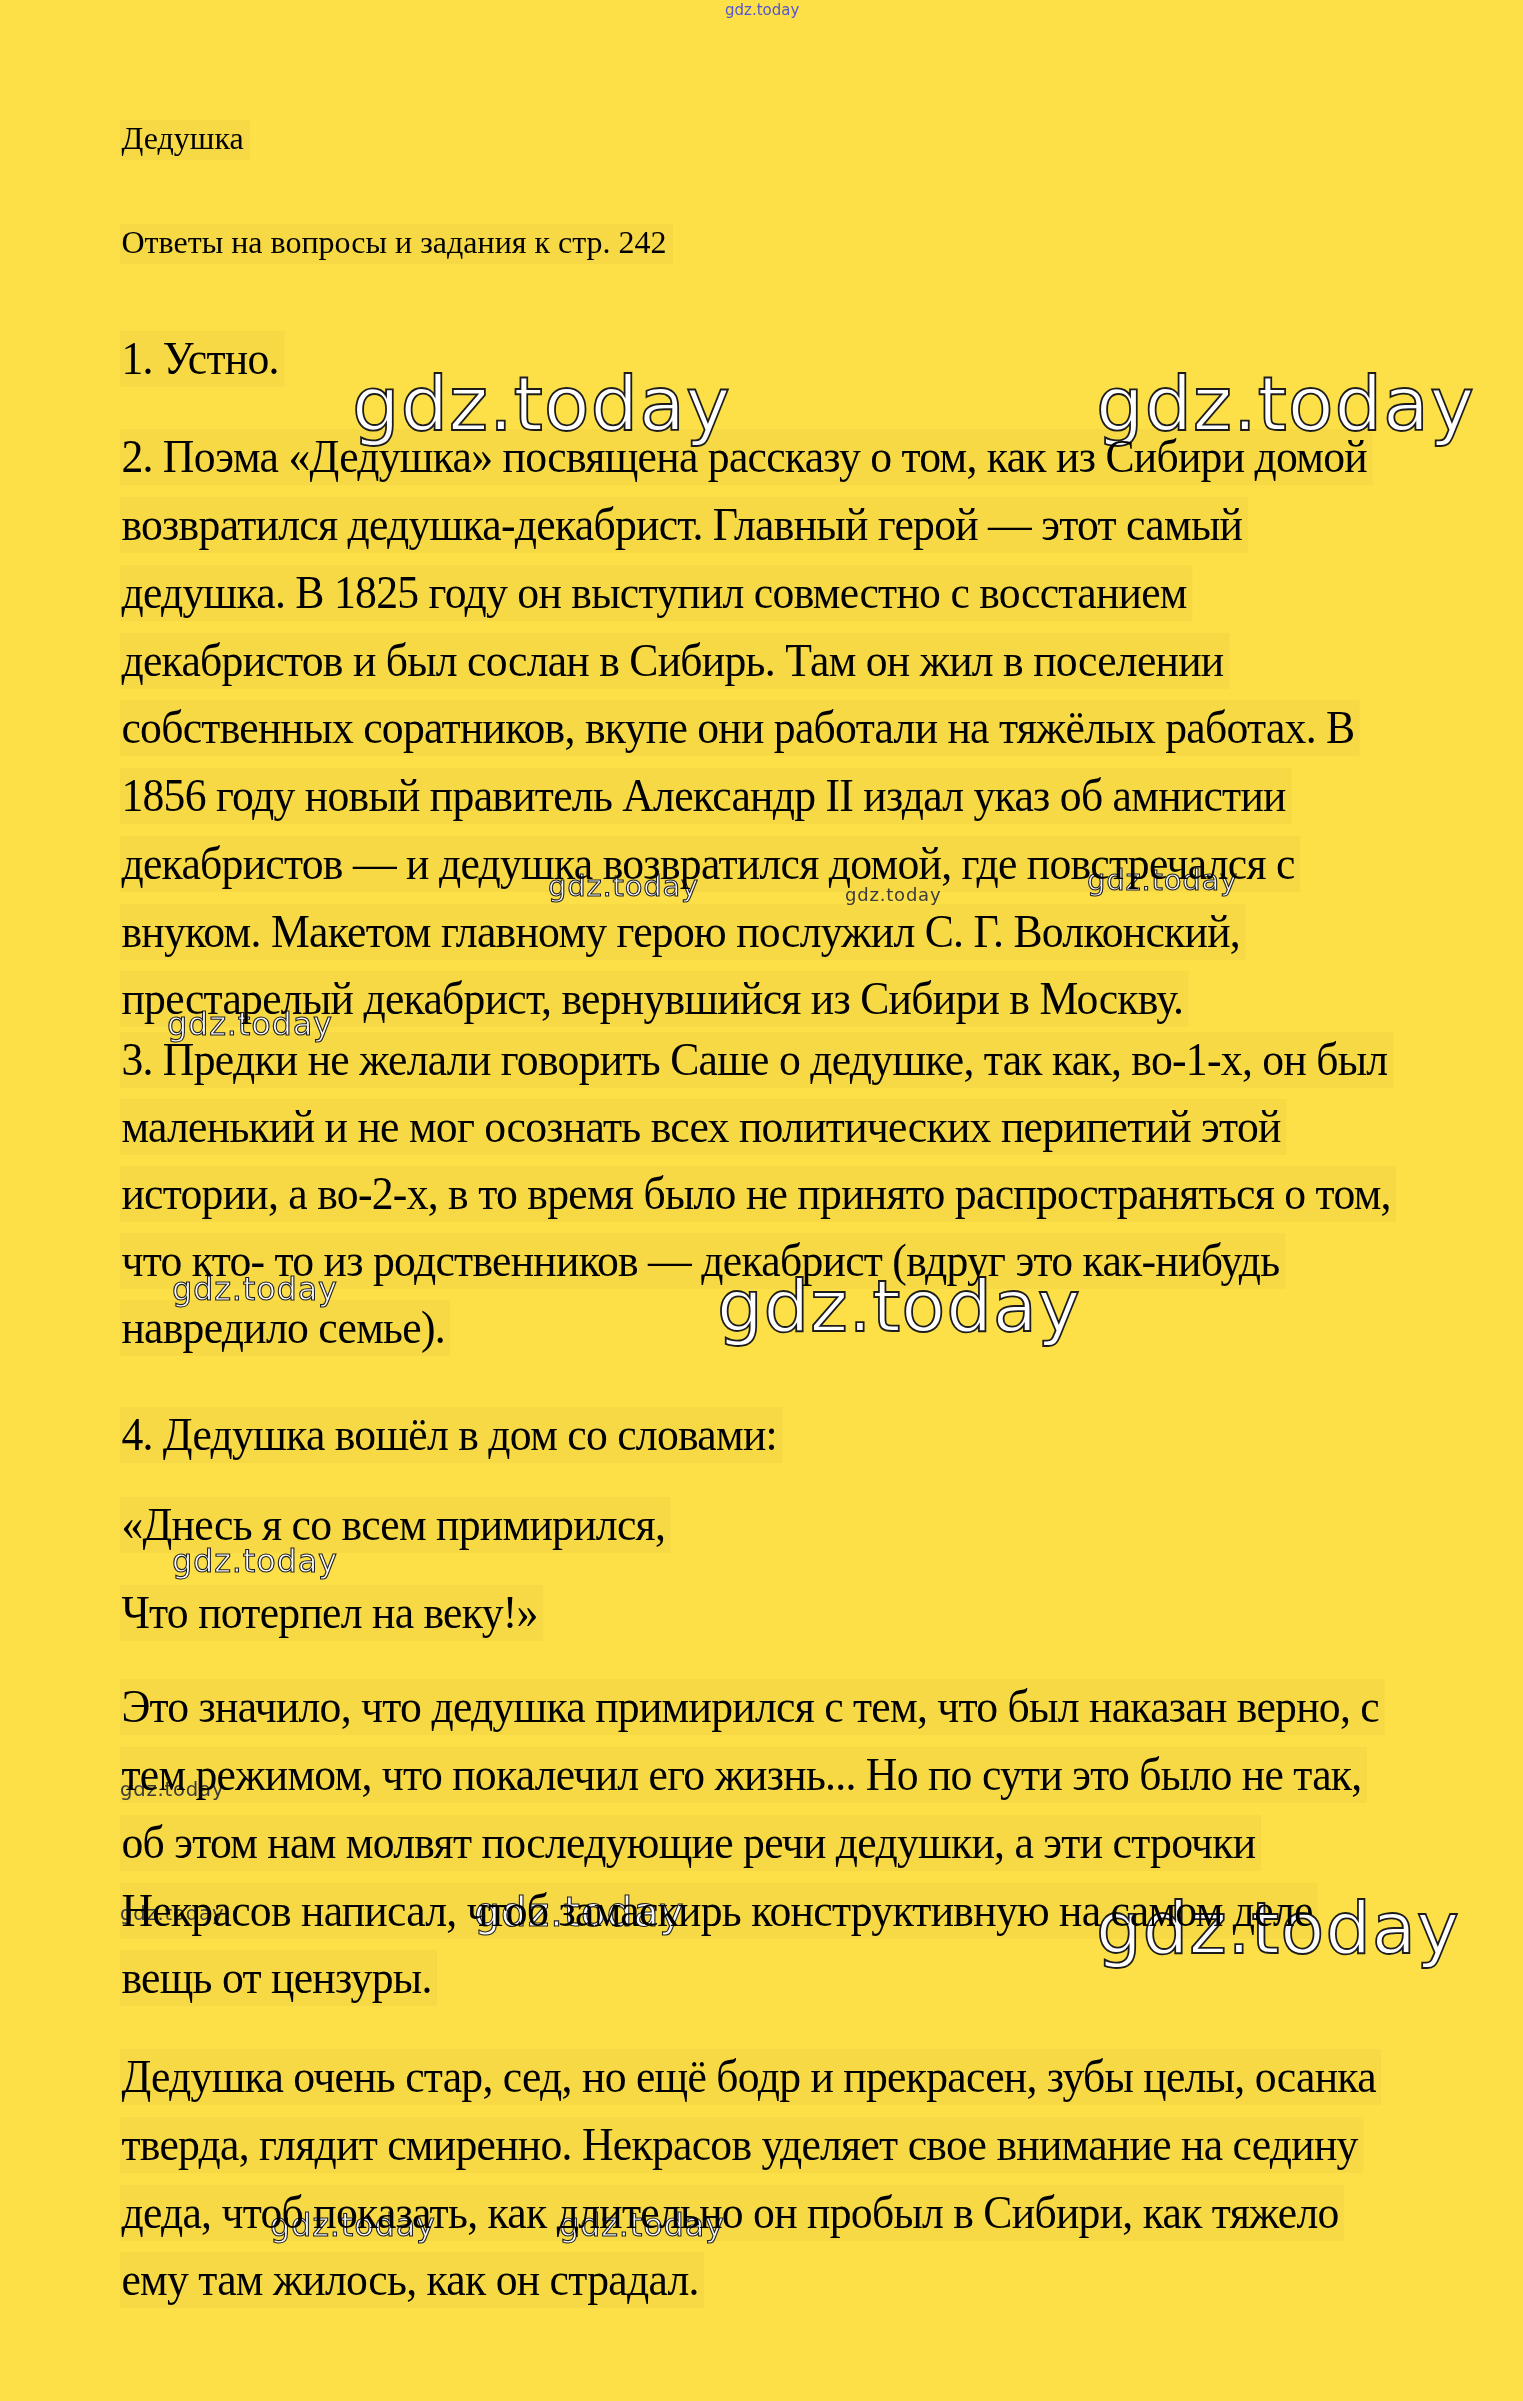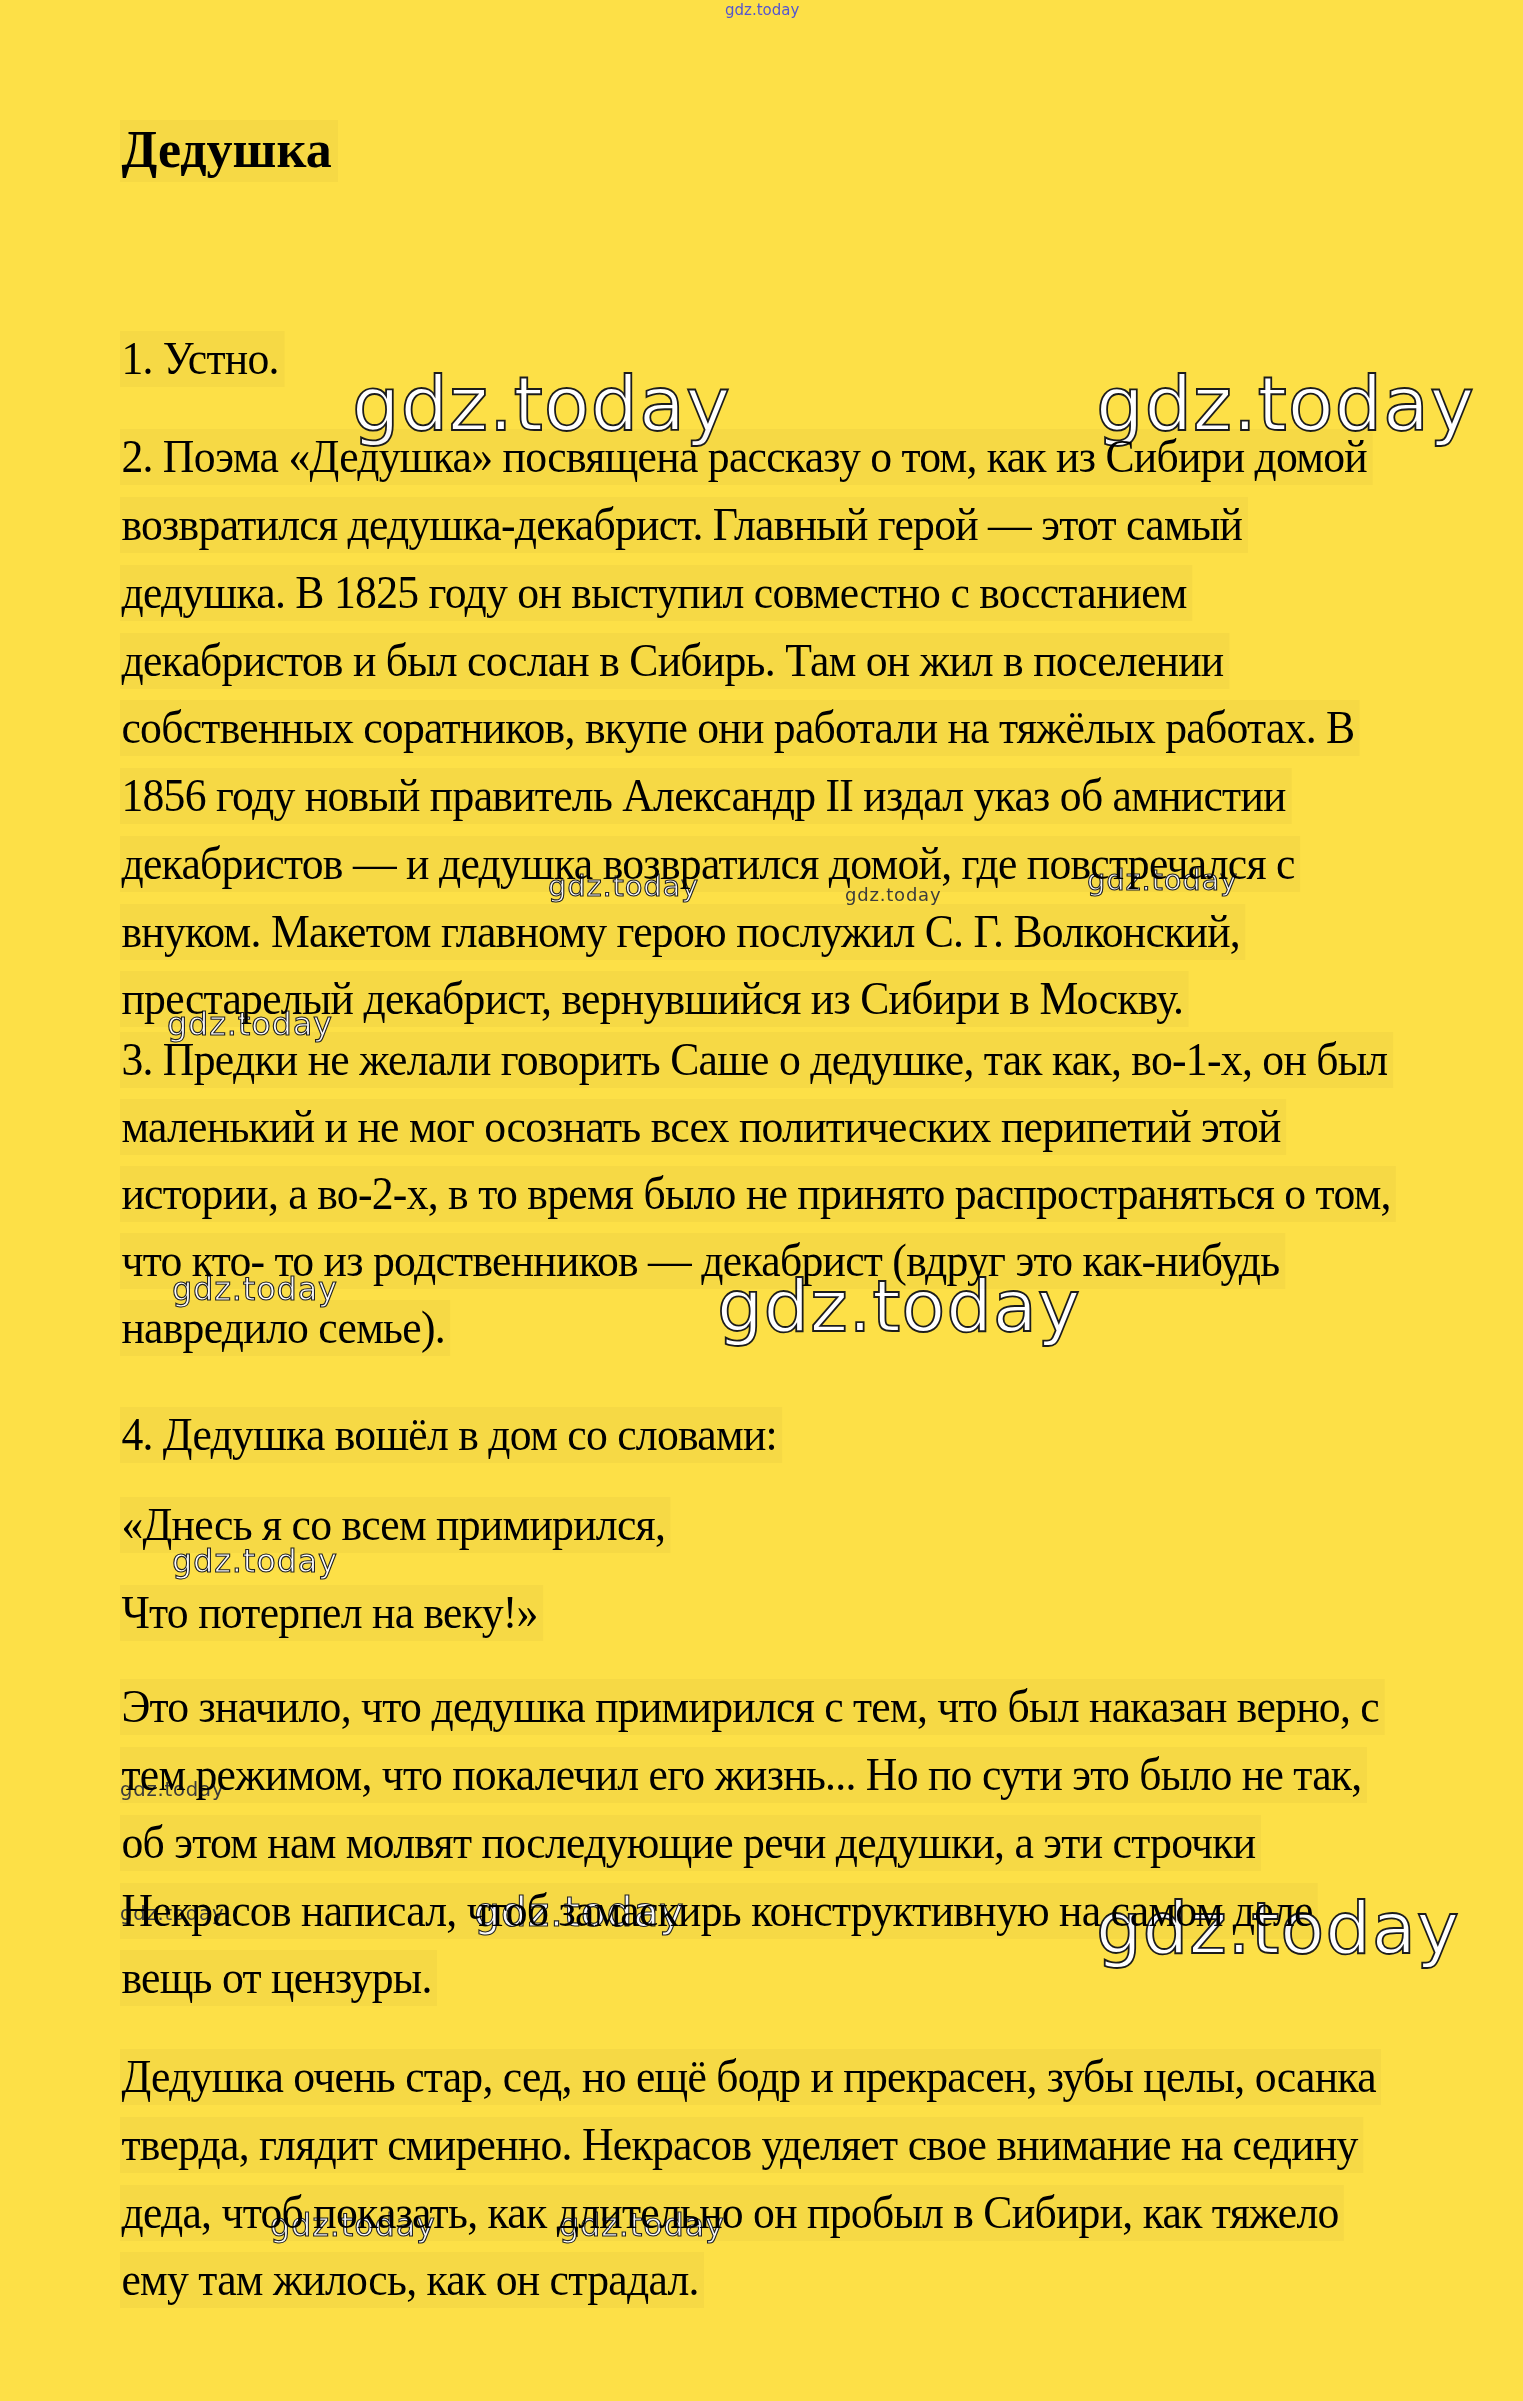--- a/index.html
+++ b/index.html
@@ -16,22 +16,22 @@
     white-space:nowrap;
     font-size:47px;
     line-height:1.12;
     letter-spacing:-0.8px;
     transform:scaleX(0.93);
     transform-origin:0 0;
     background:rgba(0,0,0,0.028);
     padding:0.8px 6px 3px 1.5px;
   }
   .heading{
-    font-weight:bold;
-    font-size:52px;
+    font-weight:normal;
+    font-size:32px;
     letter-spacing:0;
     transform:none;
   }
   .wm{
     position:absolute;
     white-space:nowrap;
     font-family:"DejaVu Sans", sans-serif;
     color:#3c3c3c;
     line-height:1;
     letter-spacing:0.8px;
@@ -71,20 +71,21 @@
 
   <div class="wm" style="left:120px;top:1780px;font-size:19.6px;">gdz.today</div>
   <div class="wm" style="left:120px;top:1904px;font-size:19.6px;">gdz.today</div>
   <div class="wm wm-outline-md" style="left:474px;top:1892px;font-size:41px;">gdz.today</div>
   <div class="wm wm-outline" style="left:1096px;top:1892px;font-size:72px;">gdz.today</div>
 
   <div class="wm wm-outline-md" style="left:270px;top:2209px;font-size:32px;">gdz.today</div>
   <div class="wm wm-outline-md" style="left:559px;top:2209px;font-size:32px;">gdz.today</div>
 
   <div class="line heading" style="left:120px;top:120px;">Дедушка</div>
+  <div class="line heading" style="left:120px;top:224px;">Ответы на вопросы и задания к стр. 242</div>
 
   <div class="line" style="left:120px;top:331px;">1. Устно.</div>
 
   <div class="line" style="left:120px;top:429px;">2. Поэма «Дедушка» посвящена рассказу о том, как из Сибири домой</div>
   <div class="line" style="left:120px;top:497px;">возвратился дедушка-декабрист. Главный герой — этот самый</div>
   <div class="line" style="left:120px;top:565px;">дедушка. В 1825 году он выступил совместно с восстанием</div>
   <div class="line" style="left:120px;top:633px;">декабристов и был сослан в Сибирь. Там он жил в поселении</div>
   <div class="line" style="left:120px;top:700px;">собственных соратников, вкупе они работали на тяжёлых работах. В</div>
   <div class="line" style="left:120px;top:768px;">1856 году новый правитель Александр II издал указ об амнистии</div>
   <div class="line" style="left:120px;top:836px;">декабристов — и дедушка возвратился домой, где повстречался с</div>

